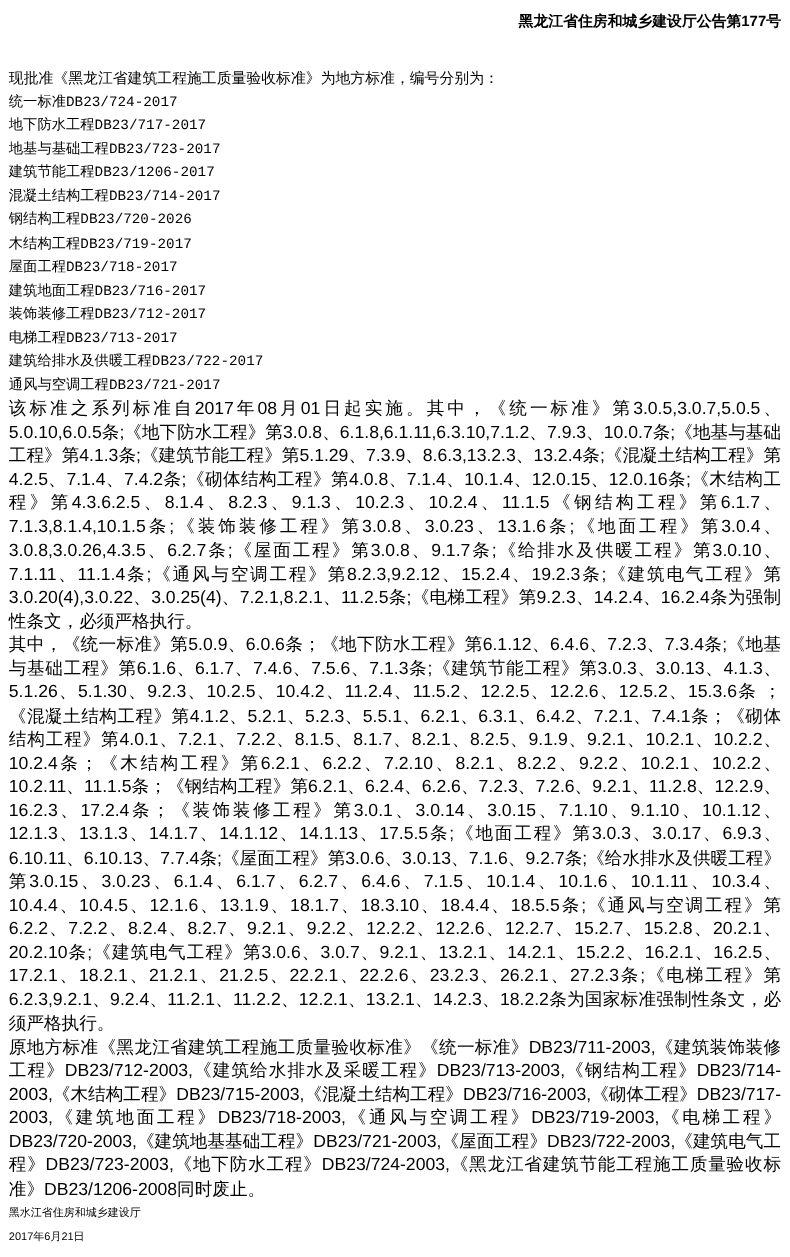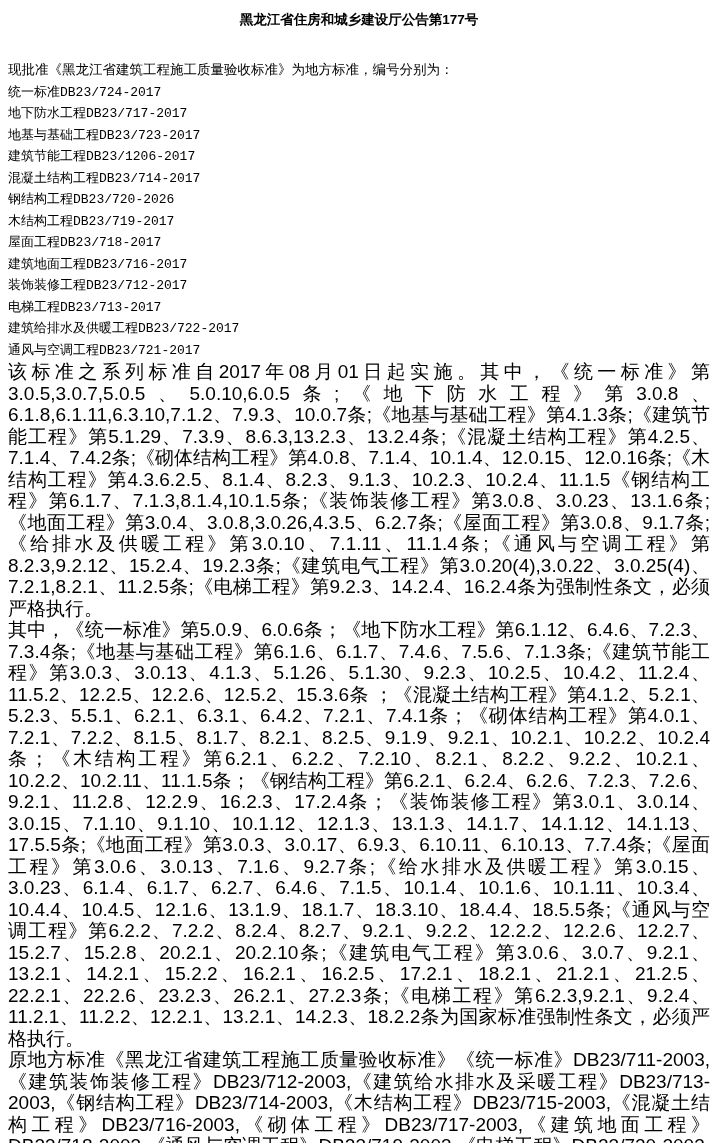--- a/index.html
+++ b/index.html
@@ -12,56 +12,56 @@
     min-height: 1143px;
     font-family: "Liberation Serif", "DejaVu Serif", serif;
     color: #000000;
   }
   .page {
     width: 718px;
     box-sizing: border-box;
     padding: 8px 8px 10px 8px;
   }
   .doc-title {
-    text-align: center;
+    text-align: right;
     font-weight: bold;
     font-size: 13.5px;
     line-height: 20px;
     margin: 2px 0 0 0;
     font-family: "Liberation Sans", "DejaVu Sans", sans-serif;
   }
   .doc-subtitle {
     text-align: center;
     font-weight: bold;
     font-size: 13.5px;
     line-height: 20px;
     margin: 6px 0 0 0;
     font-family: "Liberation Sans", "DejaVu Sans", sans-serif;
   }
   .gap-lg { height: 30px; }
   .body-text {
     font-size: 13.5px;
     line-height: 21.5px;
     text-align: justify;
     margin: 0;
-    font-family: Liberation Mono, monospace;
+    font-family: Liberation Sans, sans-serif;
   }
   .std-list {
     margin: 0;
     padding: 0;
     list-style: none;
   }
   .std-list li {
     font-size: 13px;
     line-height: 21.5px;
     font-family: Liberation Mono, monospace;
     white-space: nowrap;
   }
   .para {
-    font-size: 19px;
+    font-size: 16px;
     line-height: 21.5px;
     text-align: justify;
     margin: 0;
     font-family: "Liberation Sans", "DejaVu Sans", sans-serif;
   }
   .sign {
     font-size: 10px;
     line-height: 21.5px;
     margin: 0;
     font-family: "Liberation Sans", "DejaVu Sans", sans-serif;

